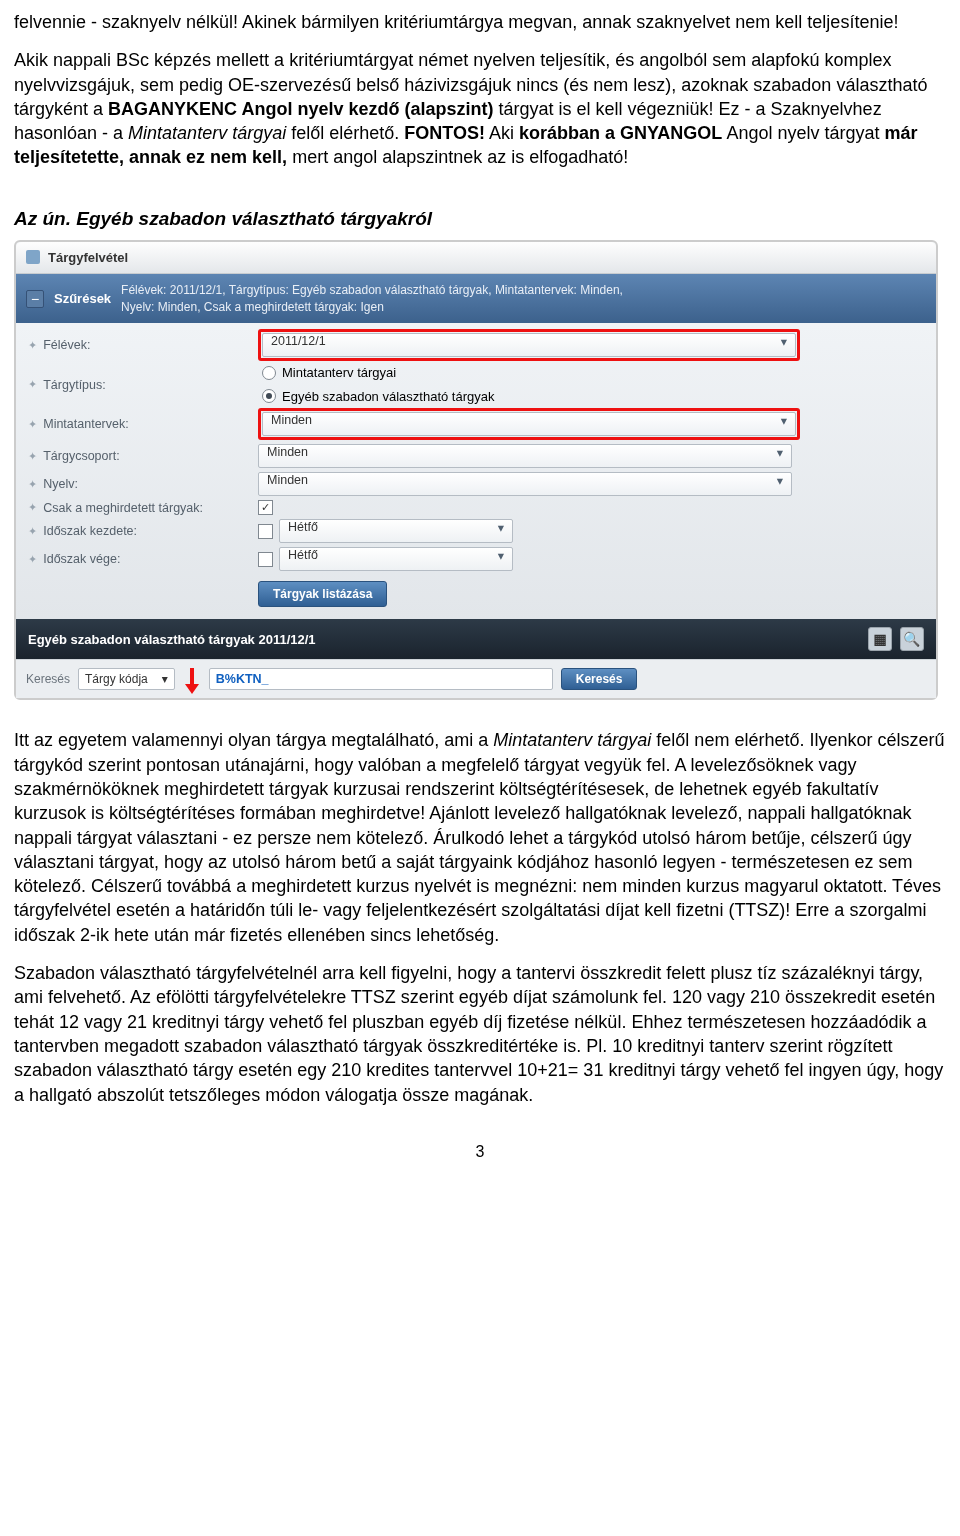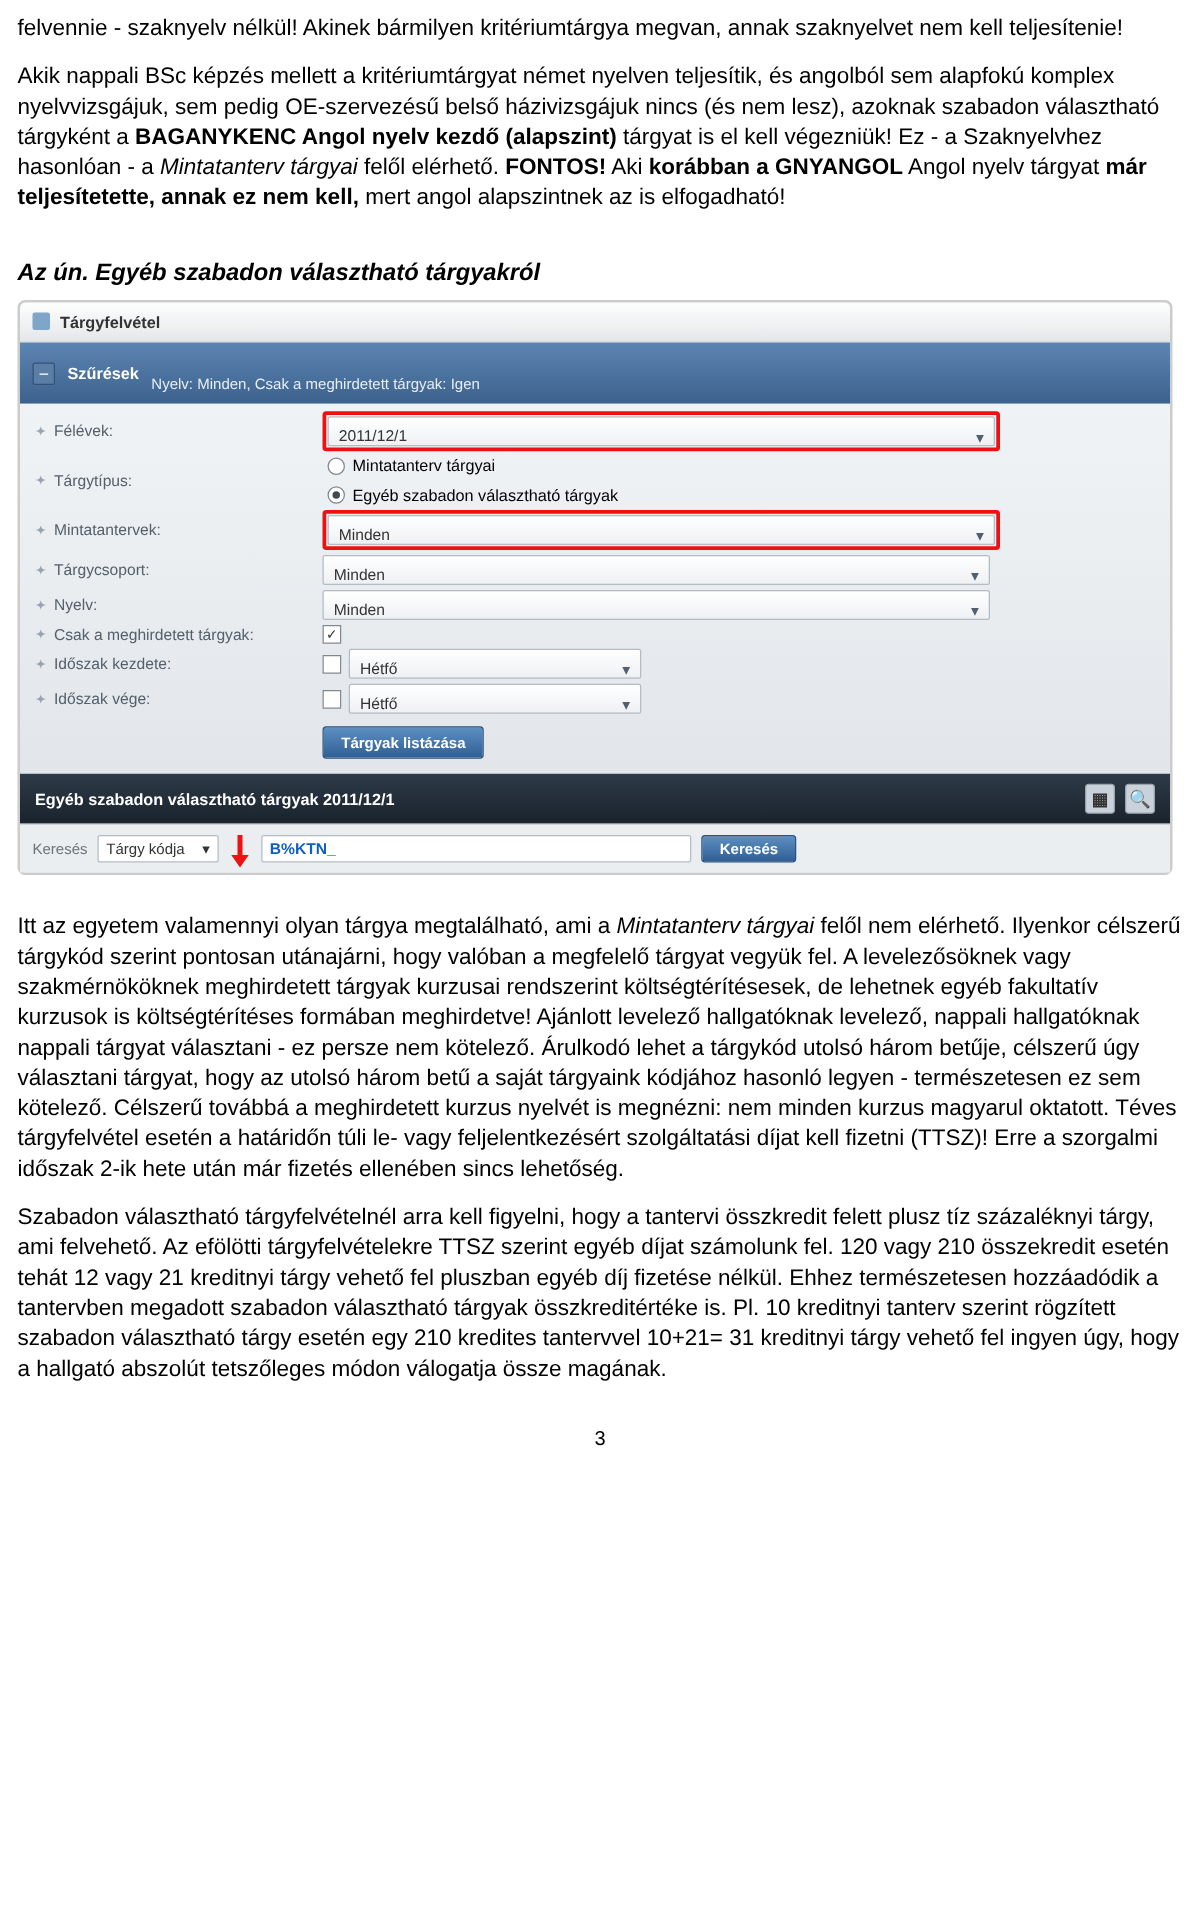--- a/index.html
+++ b/index.html
@@ -69,21 +69,21 @@
   }
   .facet .flw { color:#98a4af; font-size:11px; }
   .control-cell {
     display:flex; align-items:center; gap:6px;
   }
   .select {
     background: linear-gradient(#fff,#eef1f4);
     border: 1px solid #b5bcc4;
     border-radius: 2px;
     height: 22px;
-    display:flex; align-items:flex-end; justify-content:space-between;
+    display:flex; align-items:flex-start; justify-content:space-between;
     padding: 0 4px 0 8px;
     color:#333;
     font-size:12.5px;
     width: 520px;
   }
   .select .arrow {
     width:14px; height:14px; display:flex; align-items:center; justify-content:center;
     color:#506070;
   }
   .select.small { width: 220px; }
@@ -163,21 +163,21 @@
 
   <div class="app-titlebar">
     <span class="title-icon"></span>
     <span class="app-title">Tárgyfelvétel</span>
   </div>
 
   <div class="filter-header">
     <span class="collapse-box">−</span>
     <span class="lbl">Szűrések</span>
     <span class="desc">
-      <br>
+      <span>Félévek: 2011/12/1, Tárgytípus: Egyéb szabadon választható tárgyak, Mintatantervek: Minden,</span><br>
       <span>Nyelv: Minden, Csak a meghirdetett tárgyak: Igen</span>
     </span>
   </div>
 
   <div class="filter-body">
 
     <div class="filter-row">
       <div class="facet">
           <span class="flw">✦</span>
           <span>Félévek:</span>

